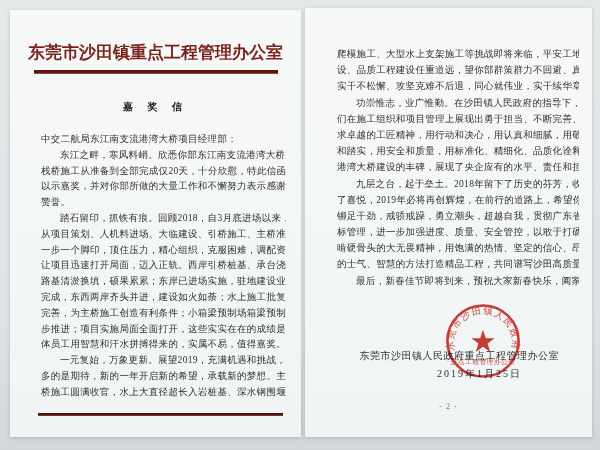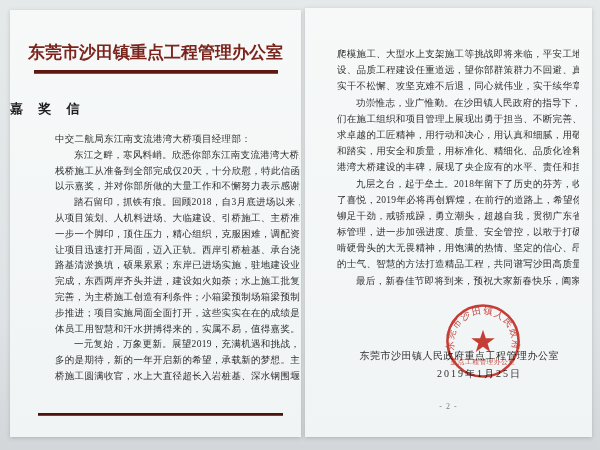--- a/index.html
+++ b/index.html
@@ -22,25 +22,25 @@
     position:absolute;top:31px;left:0;width:100%;
     text-align:center;font-weight:bold;font-size:17px;
     color:#7b241c;letter-spacing:0px;white-space:nowrap;
   }
   .p1-rule{
     position:absolute;top:60px;left:24px;width:244px;height:3px;
     background:#5e170f;border-bottom:1px solid #8a4a43;
   }
   .p1-title{
     position:absolute;top:90px;left:0;width:100%;
-    font-weight:bold;font-size:13px;
+    text-align:center;font-weight:bold;font-size:10px;
     color:#1d1d1d;letter-spacing:6px;
   }
   .body-lines{position:absolute;color:#2e2e2e;}
-  .p1-body{left:31px;top:122px;width:245px;margin-left:14px;}
+  .p1-body{left:31px;top:122px;width:245px;}
   .p2-body{left:32px;top:38px;width:242px;}
   .line{
     font-size:9.5px;line-height:15.8px;height:15.8px;
     white-space:nowrap;overflow:hidden;letter-spacing:.3px;
   }
   .p2-body .line{line-height:16.2px;height:16.2px;}
   .line.indent{padding-left:19px;}
   .p1-footer-rule{
     position:absolute;top:403px;left:28px;width:245px;height:2px;
     background:#4d130d;border-bottom:1px solid #7d3b34;
@@ -70,20 +70,21 @@
 
   <div class="page page1">
     <div class="p1-header">东莞市沙田镇重点工程管理办公室</div>
     <div class="p1-rule"></div>
     <div class="p1-title">嘉 奖 信</div>
     <div class="body-lines p1-body">
         <div class="line">中交二航局东江南支流港湾大桥项目经理部：</div>
         <div class="line indent">东江之畔，寒风料峭。欣悉你部东江南支流港湾大桥主</div>
         <div class="line">栈桥施工从准备到全部完成仅20天，十分欣慰，特此信函，</div>
         <div class="line">以示嘉奖，并对你部所做的大量工作和不懈努力表示感谢和</div>
+        <div class="line">赞誉。</div>
         <div class="line indent">踏石留印，抓铁有痕。回顾2018，自3月底进场以来，</div>
         <div class="line">从项目策划、人机料进场、大临建设、引桥施工、主桥准备，</div>
         <div class="line">一步一个脚印，顶住压力，精心组织，克服困难，调配资源，</div>
         <div class="line">让项目迅速打开局面，迈入正轨。西岸引桥桩基、承台浇筑、</div>
         <div class="line">路基清淤换填，硕果累累；东岸已进场实施，驻地建设业已</div>
         <div class="line">完成，东西两岸齐头并进，建设如火如荼；水上施工批复亦</div>
         <div class="line">完善，为主桥施工创造有利条件；小箱梁预制场箱梁预制稳</div>
         <div class="line">步推进；项目实施局面全面打开，这些实实在在的成绩是全</div>
         <div class="line">体员工用智慧和汗水拼搏得来的，实属不易，值得嘉奖。</div>
         <div class="line indent">一元复始，万象更新。展望2019，充满机遇和挑战，更</div>

